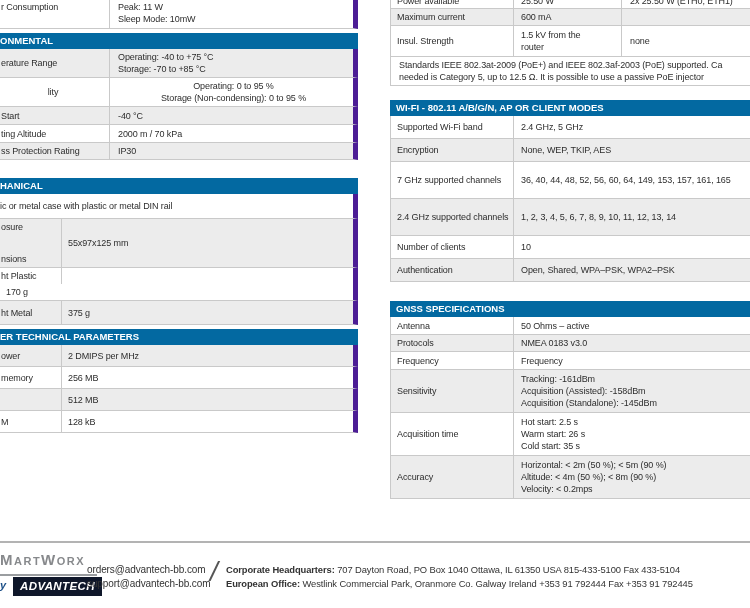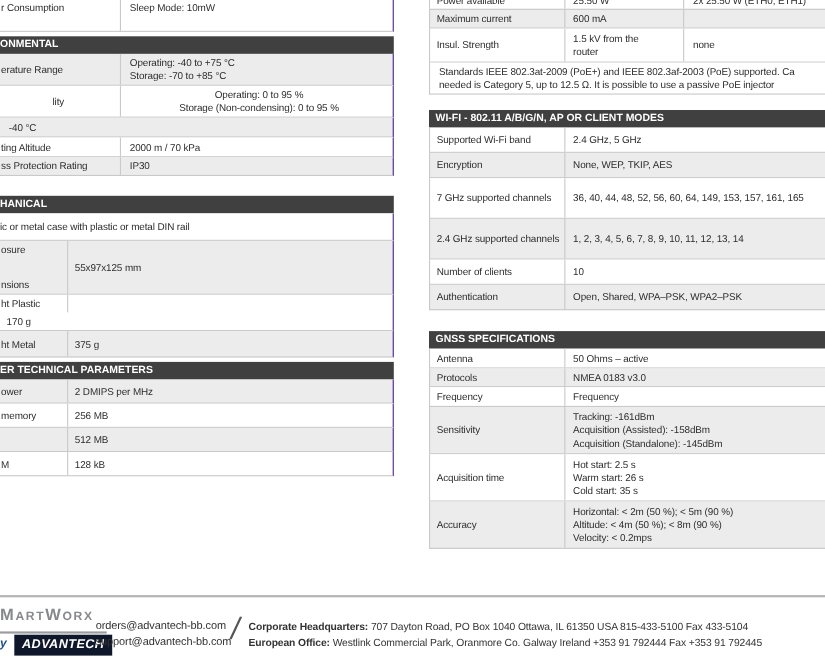--- a/index.html
+++ b/index.html
@@ -2,39 +2,39 @@
 <html><head>
 <meta charset="utf-8">
 <style>
   html,body{margin:0;padding:0;}
   #page{position:relative;width:750px;height:608px;overflow:hidden;background:#fff;
         font-family:"Liberation Sans",sans-serif;color:#2d2d2d;font-size:9px;letter-spacing:-0.1px;}
   #page *{box-sizing:border-box;}
   .tbl{position:absolute;}
   .col-l{left:0;width:358px;border-right:0;}
   .col-r{left:390px;width:376px;}
-  .bar{height:16px;background:#404040;color:#fff;font-weight:bold;font-size:9.5px;
+  .bar{height:16px;background:#0369a1;color:#fff;font-weight:bold;font-size:9.5px;
        line-height:16px;padding:0 6px;letter-spacing:0;}
   .bar.noPad{padding-left:0;}
   .row{display:flex;border-bottom:1px solid #c9c9c9;background:#fff;}
   .row.g{background:#ececec;}
   .row .lbl{width:110px;border-right:1px solid #c9c9c9;display:flex;flex-direction:column;
             justify-content:center;padding:2px 4px 2px 1px;line-height:12px;}
   .row .val{flex:1;display:flex;flex-direction:column;justify-content:center;
             padding:2px 4px 2px 8px;line-height:12px;}
   .narrow .lbl{width:62px;gap:20px;}
   .narrow .val{padding-left:6px;}
   .rr .lbl{width:123px;padding-left:6px;}
   .rr .val{padding-left:7px;}
   .rr .val2{width:130px;border-left:1px solid #c9c9c9;display:flex;flex-direction:column;
             justify-content:center;padding:2px 4px 2px 8px;line-height:12px;}
   .poe .val{flex:none;width:107px;}
   .poe .val2{flex:1;border-left:1px solid #c9c9c9;}
   .bl{border-left:1px solid #c9c9c9;}
-  .br{border-right:1px solid #4c1d95;}
+  .br{border-right:5px solid #4c1d95;}
   .clip8{height:8px;overflow:hidden;}
   .clip8 .row{margin-top:-7px;border-bottom:0;}
   .full{display:flex;flex-direction:column;justify-content:center;
         border-bottom:1px solid #c9c9c9;line-height:12px;background:#fff;}
   .full.pad{padding:2px 4px 2px 8px;}
   .full.padL0{padding:2px 4px 2px 0;}
   
   #hr{position:absolute;left:0;top:541px;width:750px;height:2px;background:#b3b3b3;}
   #logoTop{position:absolute;left:0;top:551px;font-variant:small-caps;font-weight:600;
            font-size:15px;letter-spacing:1.5px;color:#87898c;}
@@ -51,20 +51,21 @@
 </style>
 </head>
 <body>
 
 <div id="page">
 
   <div class="tbl col-l" style="top:0;">
     <div class="row br" style="min-height:29px;">
       <div class="lbl" style="justify-content:flex-start;padding-top:1px;">r Consumption</div>
       <div class="val" style="justify-content:flex-start;padding-top:1px;">
+        <div>Peak: 11 W</div>
         <div>Sleep Mode: 10mW</div>
       </div>
     </div>
   </div>
 
   <div class="tbl col-l" style="top:33px;">
     <div class="bar noPad">ONMENTAL</div>
     <div class="row g br" style="min-height:28px;">
       <div class="lbl">erature Range</div>
       <div class="val">
@@ -73,20 +74,21 @@
       </div>
     </div>
     <div class="row br" style="min-height:28px;text-align:center;">
       <div class="lbl">lity</div>
       <div class="val">
         <div>Operating: 0 to 95 %</div>
         <div>Storage (Non-condensing): 0 to 95 %</div>
       </div>
     </div>
     <div class="row g br" style="min-height:18px;">
+      <div class="lbl">Start</div>
       <div class="val">-40 °C</div>
     </div>
     <div class="row br" style="min-height:18px;">
       <div class="lbl">ting Altitude</div>
       <div class="val">2000 m / 70 kPa</div>
     </div>
     <div class="row g br" style="min-height:17px;">
       <div class="lbl">ss Protection Rating</div>
       <div class="val">IP30</div>
     </div>

